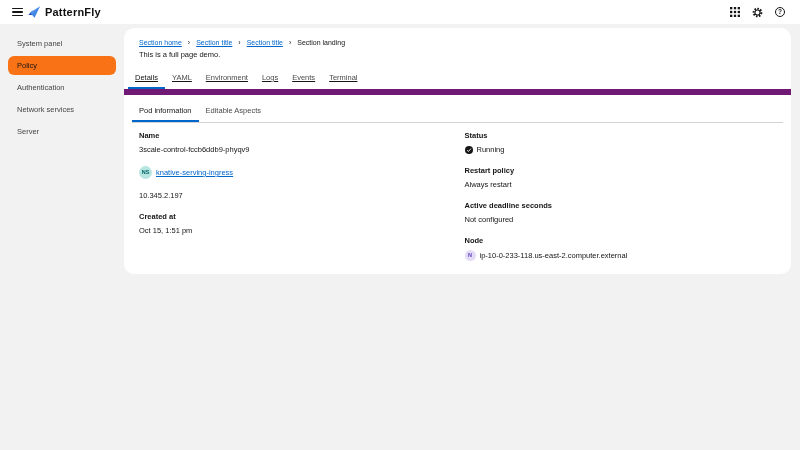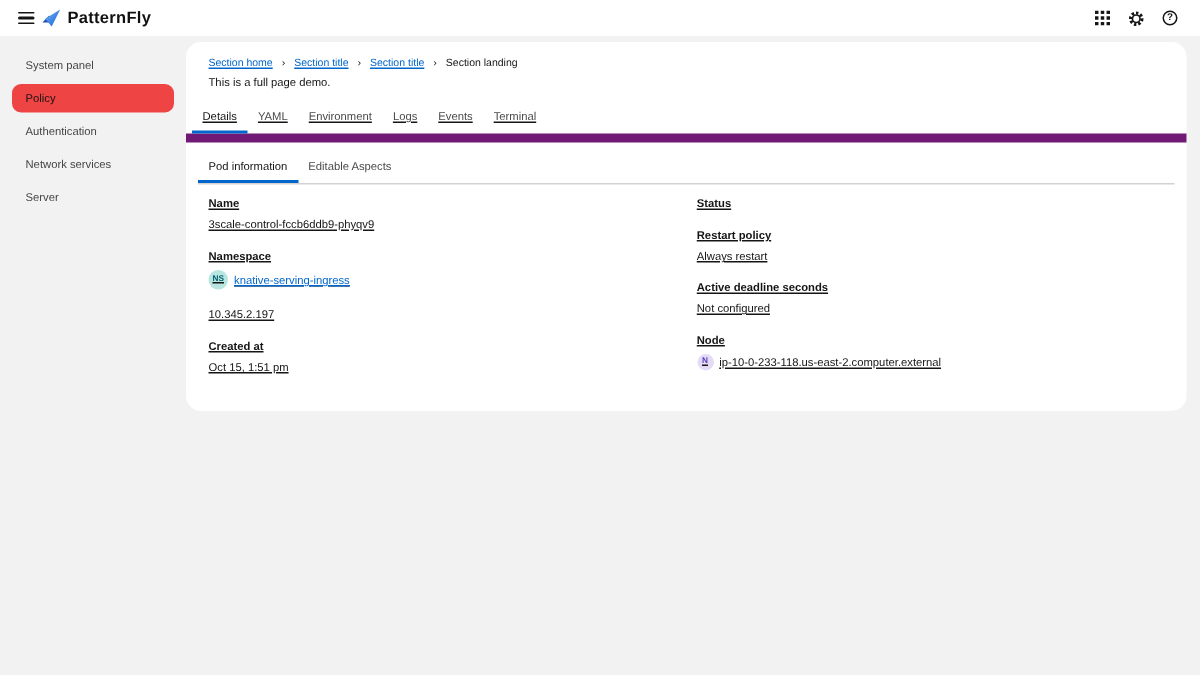--- a/index.html
+++ b/index.html
@@ -35,21 +35,21 @@
 
   
   .layout { position:relative; height:426px; }
 
   .sidebar { position:absolute; left:0; top:0; width:124px; padding-top:7px; }
   .nav-item {
     display:block; margin:3px 8px; padding:5px 9px;
     font-size:7.5px; color:#454545; text-decoration:none;
     border-radius:6px; cursor:pointer;
   }
-  .nav-item.active { background:#ef4444; color:#151515; }
+  .nav-item.active { background:#f97316; color:#151515; }
 
   .panel {
     position:absolute; left:124px; top:4px; width:667px; height:246px;
     background:#ffffff; border-radius:10px; padding:8px;
   }
 
   
   .breadcrumb { display:flex; align-items:center; gap:6px; font-size:7px; margin:3px 0 0 7px; }
   .breadcrumb a { color:#0066cc; text-decoration:underline; cursor:pointer; }
   .crumb-sep { color:#151515; font-size:7px; line-height:1; }
@@ -64,21 +64,21 @@
     background:none; border:none; cursor:pointer;
     font-family:inherit; font-size:7.5px; color:#4a4a4a;
     padding:6px 7px 5px; border-bottom:2px solid transparent;
   }
   .tab.active { color:#151515; border-bottom-color:#0066cc; }
   .primary-tabs { margin:8px -8px 0; padding:0 4px; border-bottom:6px solid #701a75;text-decoration:underline; }
   .secondary-tabs { margin:5px 0 0; padding:0 0; border-bottom:1px solid #d2d2d2; }
 
   
   .details-grid { display:grid; grid-template-columns:1fr 1fr; margin-top:8px; }
-  .details-col { padding-left:7px;text-decoration:underline; }
+  .details-col { padding-left:7px; }
   .dl-group { margin-bottom:12px; }
   .dl-label { font-size:7.5px; font-weight:700; margin-bottom:5px; color:#151515; }
   .dl-value { font-size:7.5px; color:#151515; display:flex; align-items:center; gap:4px; min-height:9px; }
   .dl-value a { color:#0066cc; text-decoration:underline; cursor:pointer; }
   .res-badge {
     display:inline-flex; align-items:center; justify-content:center;
     border-radius:50%; font-weight:700; line-height:1; flex:0 0 auto;
   }
   .badge-ns { width:13px; height:13px; font-size:5.5px; background:#b7e5e0; color:#00616b; }
   .badge-n  { width:11px; height:11px; font-size:5.5px; background:#e4dcf7; color:#5e40be; }
@@ -173,38 +173,46 @@
       </div>
 
       <div class="details-grid">
 
         <div class="details-col">
           <div class="dl-group">
             <div class="dl-label">Name</div>
             <div class="dl-value">3scale-control-fccb6ddb9-phyqv9</div>
           </div>
           <div class="dl-group">
-            <div class="dl-label">Namespace</div>
             <div class="dl-value">
               <span class="res-badge badge-ns">NS</span>
               <a>knative-serving-ingress</a>
             </div>
           </div>
           <div class="dl-group">
             <div class="dl-value">10.345.2.197</div>
           </div>
           <div class="dl-group">
             <div class="dl-label">Created at</div>
             <div class="dl-value">Oct 15, 1:51 pm</div>
           </div>
         </div>
 
         <div class="details-col">
           <div class="dl-group">
             <div class="dl-label">Status</div>
+            <div class="dl-value">
+              <span class="status-icon">
+                <svg width="8" height="8" viewBox="0 0 16 16" aria-hidden="true">
+                  <circle cx="8" cy="8" r="8" fill="#151515"></circle>
+                  <path d="M4.2 8.4 L6.9 11 L11.9 5.3" stroke="#ffffff" stroke-width="1.8" fill="none"></path>
+                </svg>
+              </span>
+              <span>Running</span>
+            </div>
           </div>
           <div class="dl-group">
             <div class="dl-label">Restart policy</div>
             <div class="dl-value">Always restart</div>
           </div>
           <div class="dl-group">
             <div class="dl-label">Active deadline seconds</div>
             <div class="dl-value">Not configured</div>
           </div>
           <div class="dl-group">

